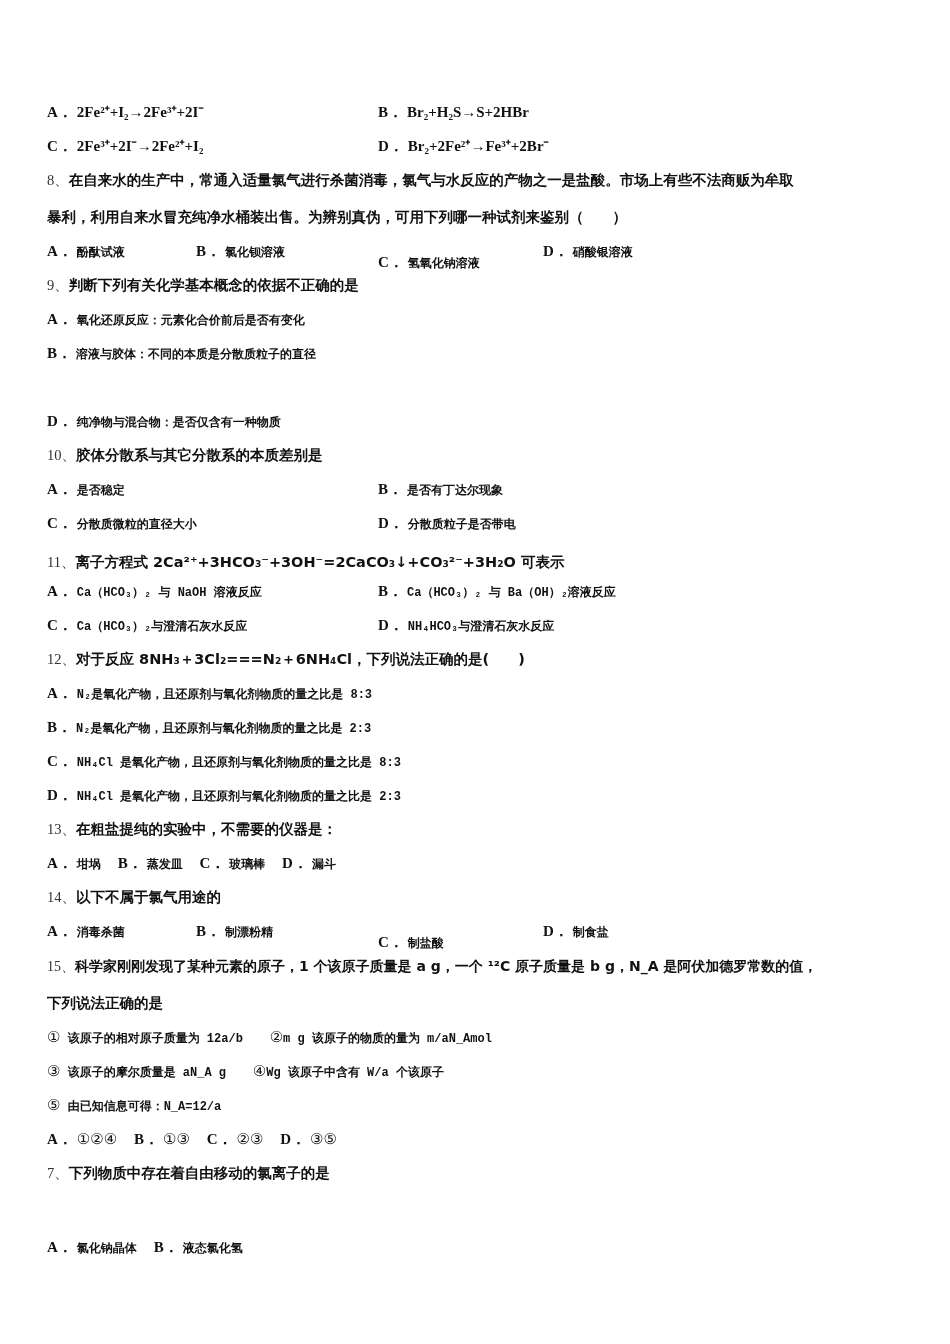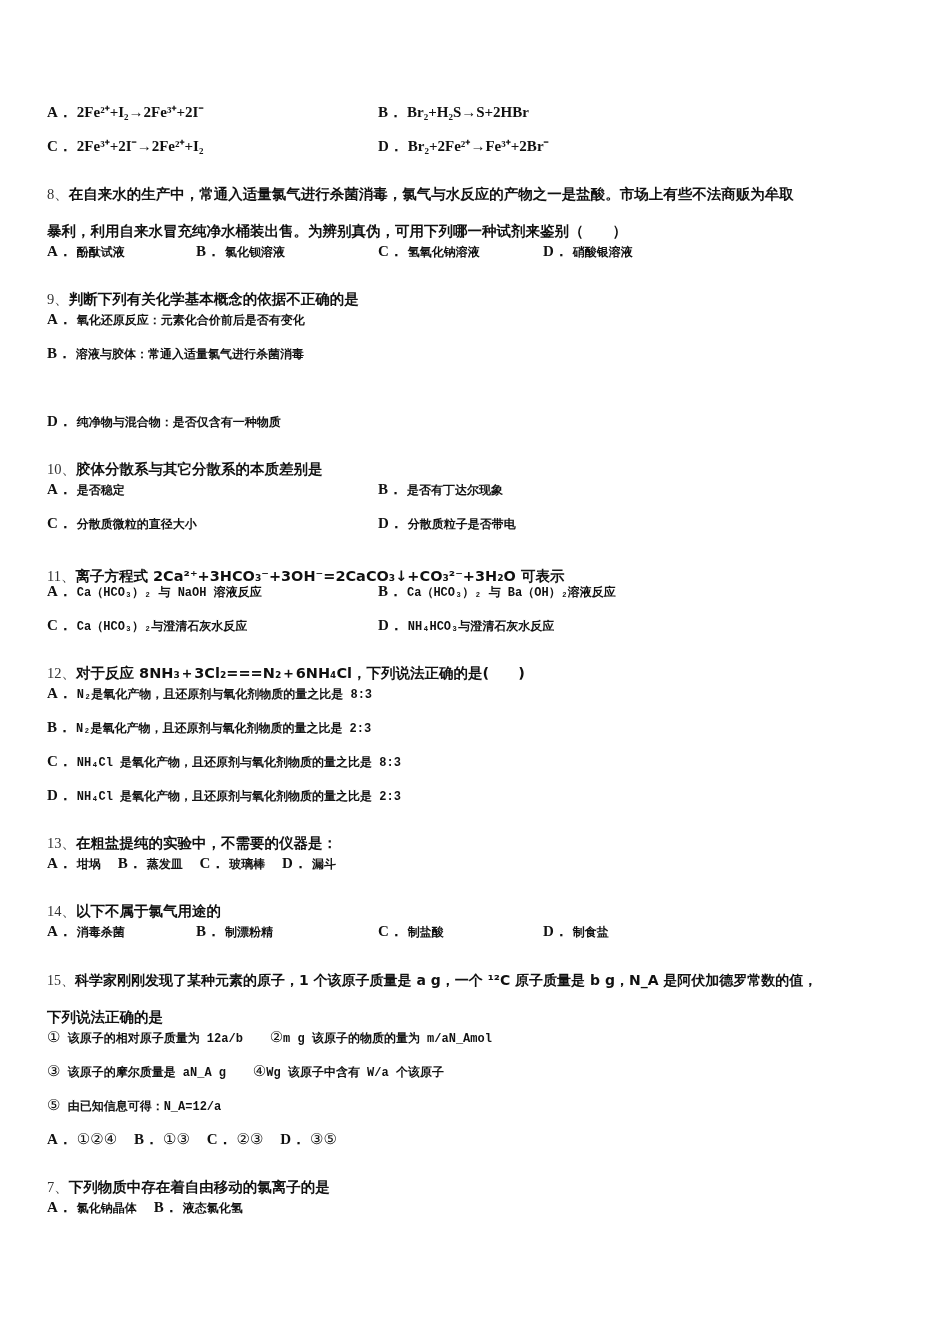--- a/index.html
+++ b/index.html
@@ -30,32 +30,31 @@
     }
     .cell {
       position: absolute;
       top: 0;
       white-space: nowrap;
     }
     .c2-0 { left: 0; }
     .c2-1 { left: 331px; }
     .c4-0 { left: 0; }
     .c4-1 { left: 149px; }
-    .c4-2 { left: 331px; }
+    .c4-2 { left: 331px; margin-top: 11px; }
     .c4-3 { left: 496px; }
     .letter {
       font-family: "Liberation Serif", serif;
       font-weight: bold;
       margin-right: 4px;
     }
     .stem {
       font-family: "DejaVu Sans", sans-serif;
       font-weight: bold;
       font-size: 14.5px;
-      margin-top: 14px;
     }
     .qnum {
       font-family: "Liberation Serif", serif;
       font-weight: normal;
       color: #333;
     }
     .formula {
       font-family: "Liberation Serif", serif;
       font-weight: bold;
     }
@@ -91,21 +90,21 @@
     <span class="cell c4-0"><span class="letter">A．</span><span class="cjk">酚酞试液</span></span>
     <span class="cell c4-1"><span class="letter">B．</span><span class="cjk">氯化钡溶液</span></span>
     <span class="cell c4-2"><span class="letter">C．</span><span class="cjk">氢氧化钠溶液</span></span>
     <span class="cell c4-3"><span class="letter">D．</span><span class="cjk">硝酸银溶液</span></span>
   </div>
 
   <div class="line stem" style="top:274px">
     <span class="qnum">9、</span><span>判断下列有关化学基本概念的依据不正确的是</span>
   </div>
   <div class="line" style="top:308px"><span class="letter">A．</span><span class="cjk">氧化还原反应：元素化合价前后是否有变化</span></div>
-  <div class="line" style="top:342px"><span class="letter">B．</span><span class="cjk">溶液与胶体：常通入适量氯气进行杀菌消毒</span></div>
+  <div class="line" style="top:342px"><span class="letter">B．</span><span class="cjk">溶液与胶体：不同的本质是分散质粒子的直径</span></div>
   <div class="line" style="top:410px"><span class="letter">D．</span><span class="cjk">纯净物与混合物：是否仅含有一种物质</span></div>
 
   <div class="line stem" style="top:444px">
     <span class="qnum">10、</span><span>胶体分散系与其它分散系的本质差别是</span>
   </div>
   <div class="line" style="top:478px">
     <span class="cell c2-0"><span class="letter">A．</span><span class="cjk">是否稳定</span></span>
     <span class="cell c2-1"><span class="letter">B．</span><span class="cjk">是否有丁达尔现象</span></span>
   </div>
   <div class="line" style="top:512px">
@@ -173,18 +172,18 @@
   <div class="line" style="top:1128px">
     <span><span class="letter">A．</span><span>①②④</span></span><span class="inline-gap-sm"></span>
     <span><span class="letter">B．</span><span>①③</span></span><span class="inline-gap-sm"></span>
     <span><span class="letter">C．</span><span>②③</span></span><span class="inline-gap-sm"></span>
     <span><span class="letter">D．</span><span>③⑤</span></span>
   </div>
 
   <div class="line stem" style="top:1162px">
     <span class="qnum">7、</span><span>下列物质中存在着自由移动的氯离子的是</span>
   </div>
-  <div class="line" style="top:1196px">
+  <div class="line" style="top:1236px">
     <span><span class="letter">A．</span><span class="cjk">氯化钠晶体</span></span><span class="inline-gap-sm"></span>
     <span><span class="letter">B．</span><span class="cjk">液态氯化氢</span></span>
   </div>
 
 </div>
 
 </body></html>

